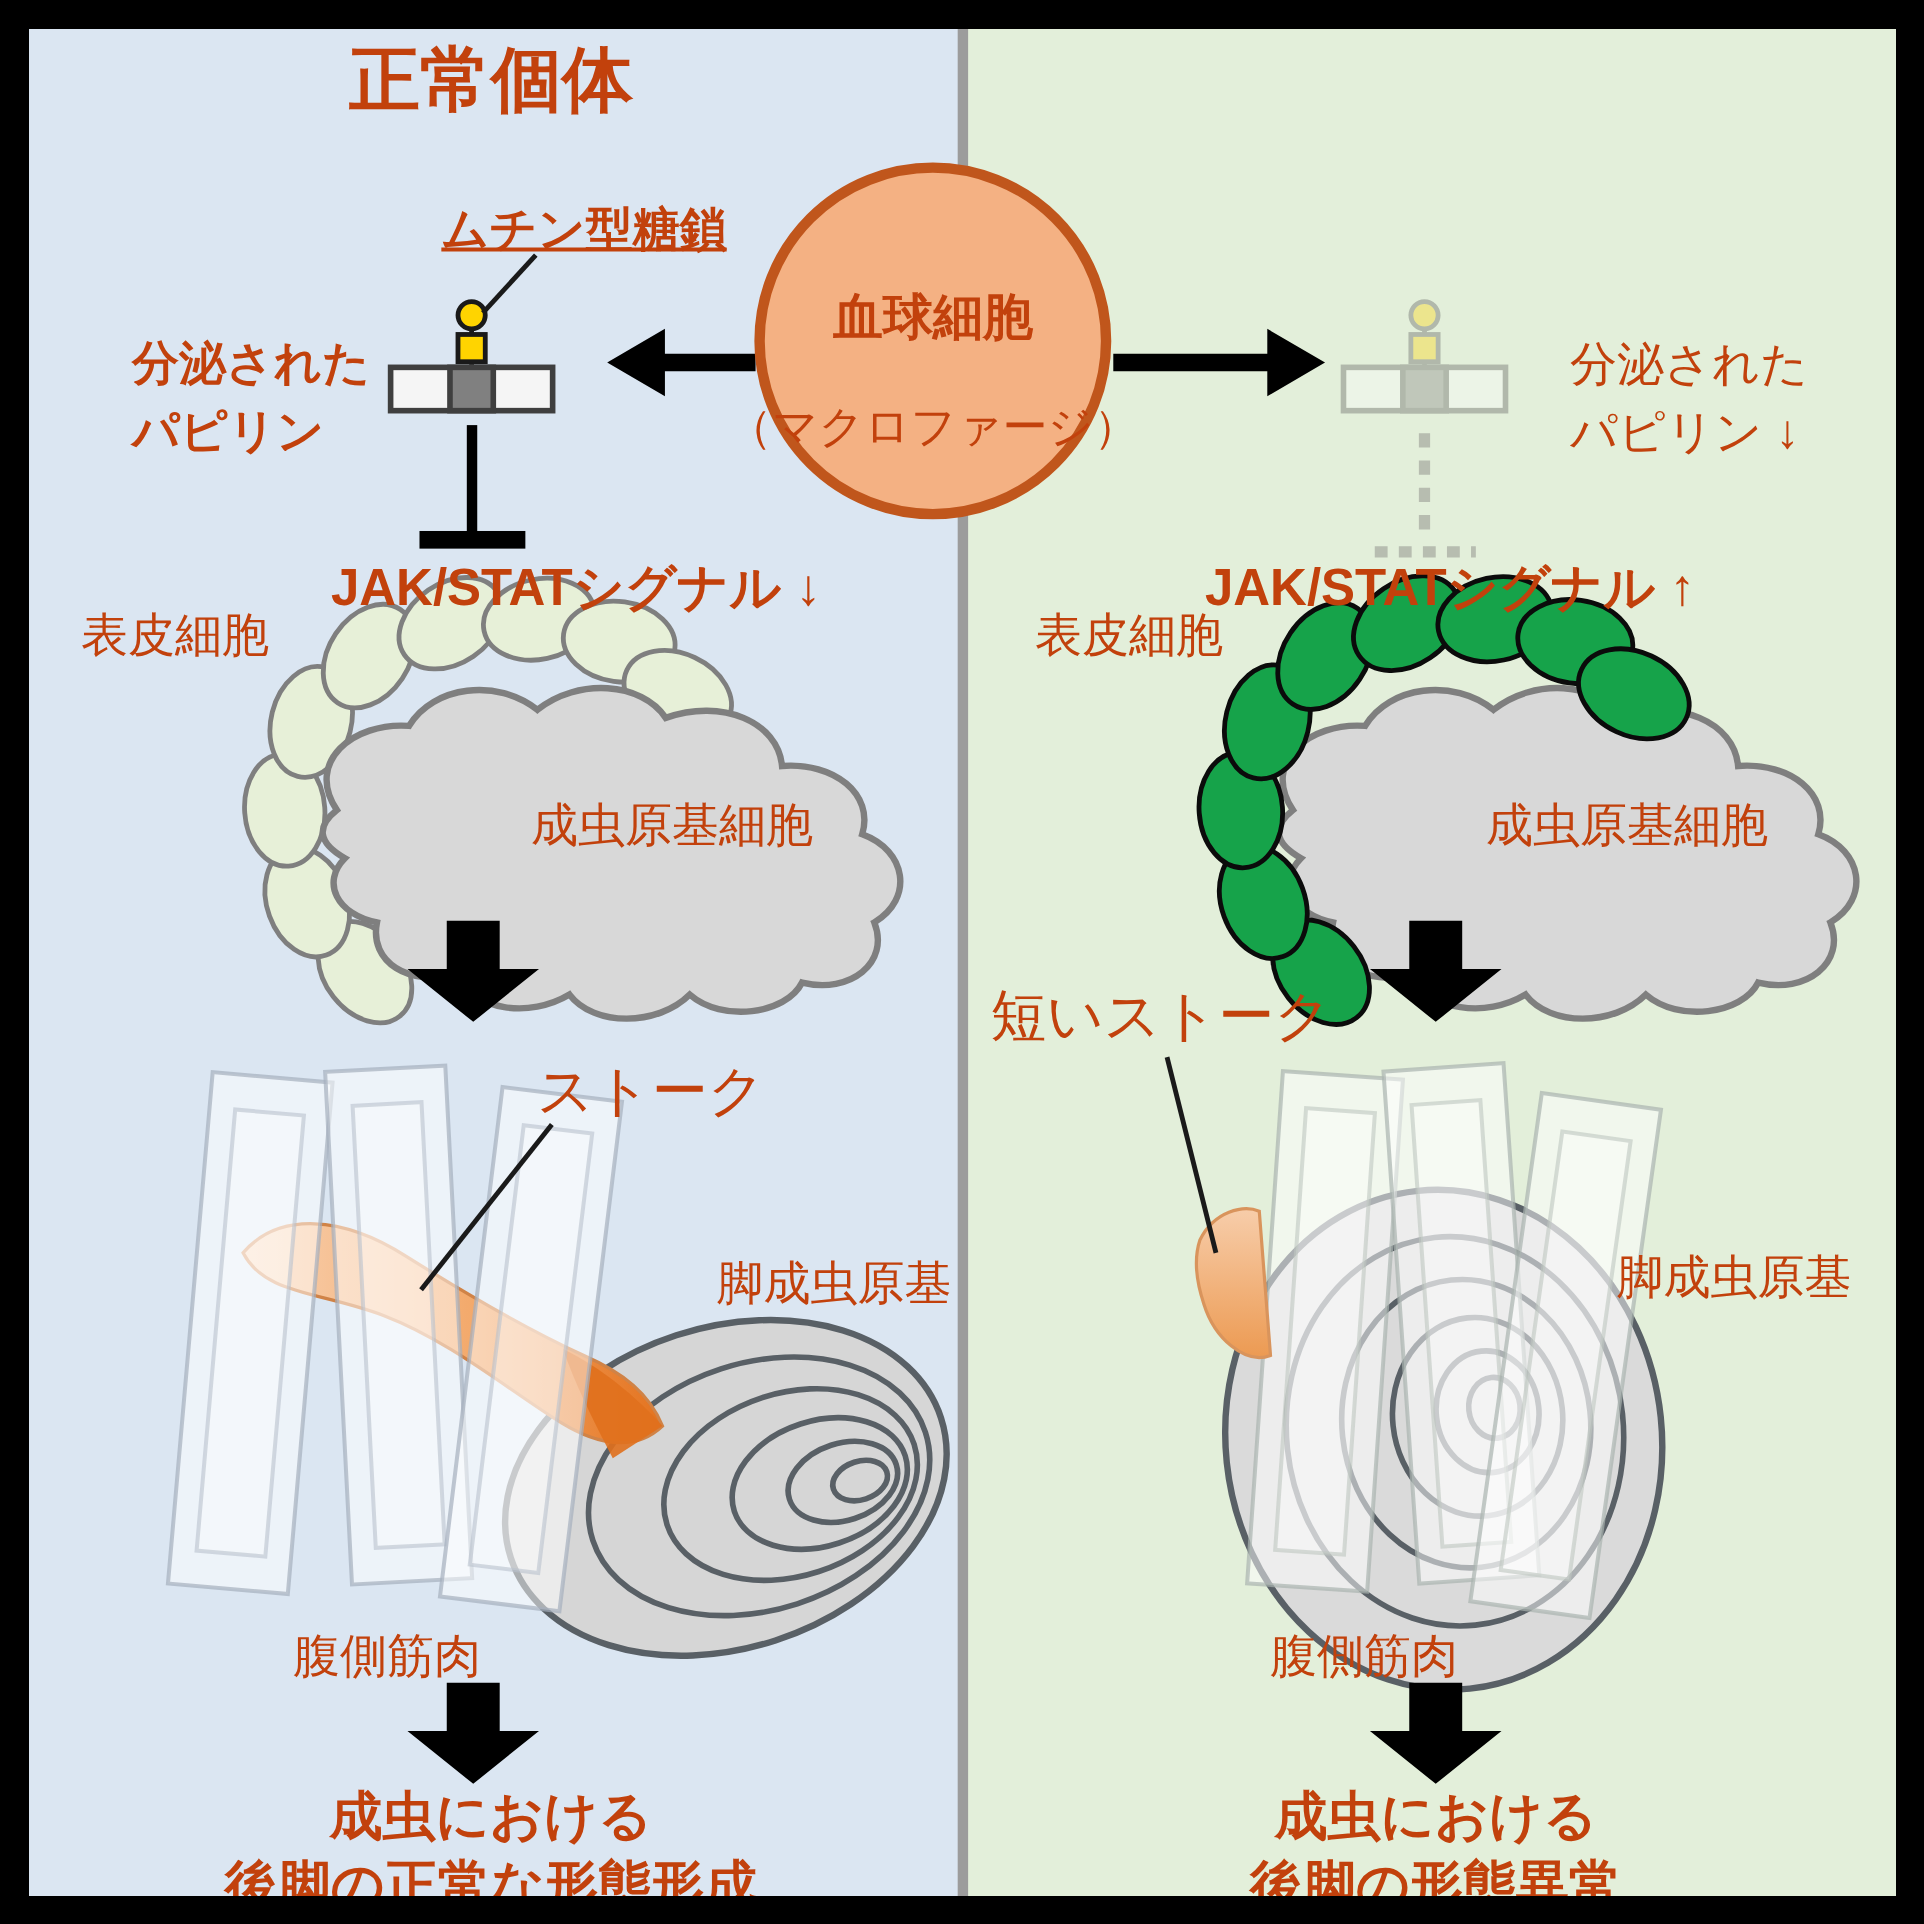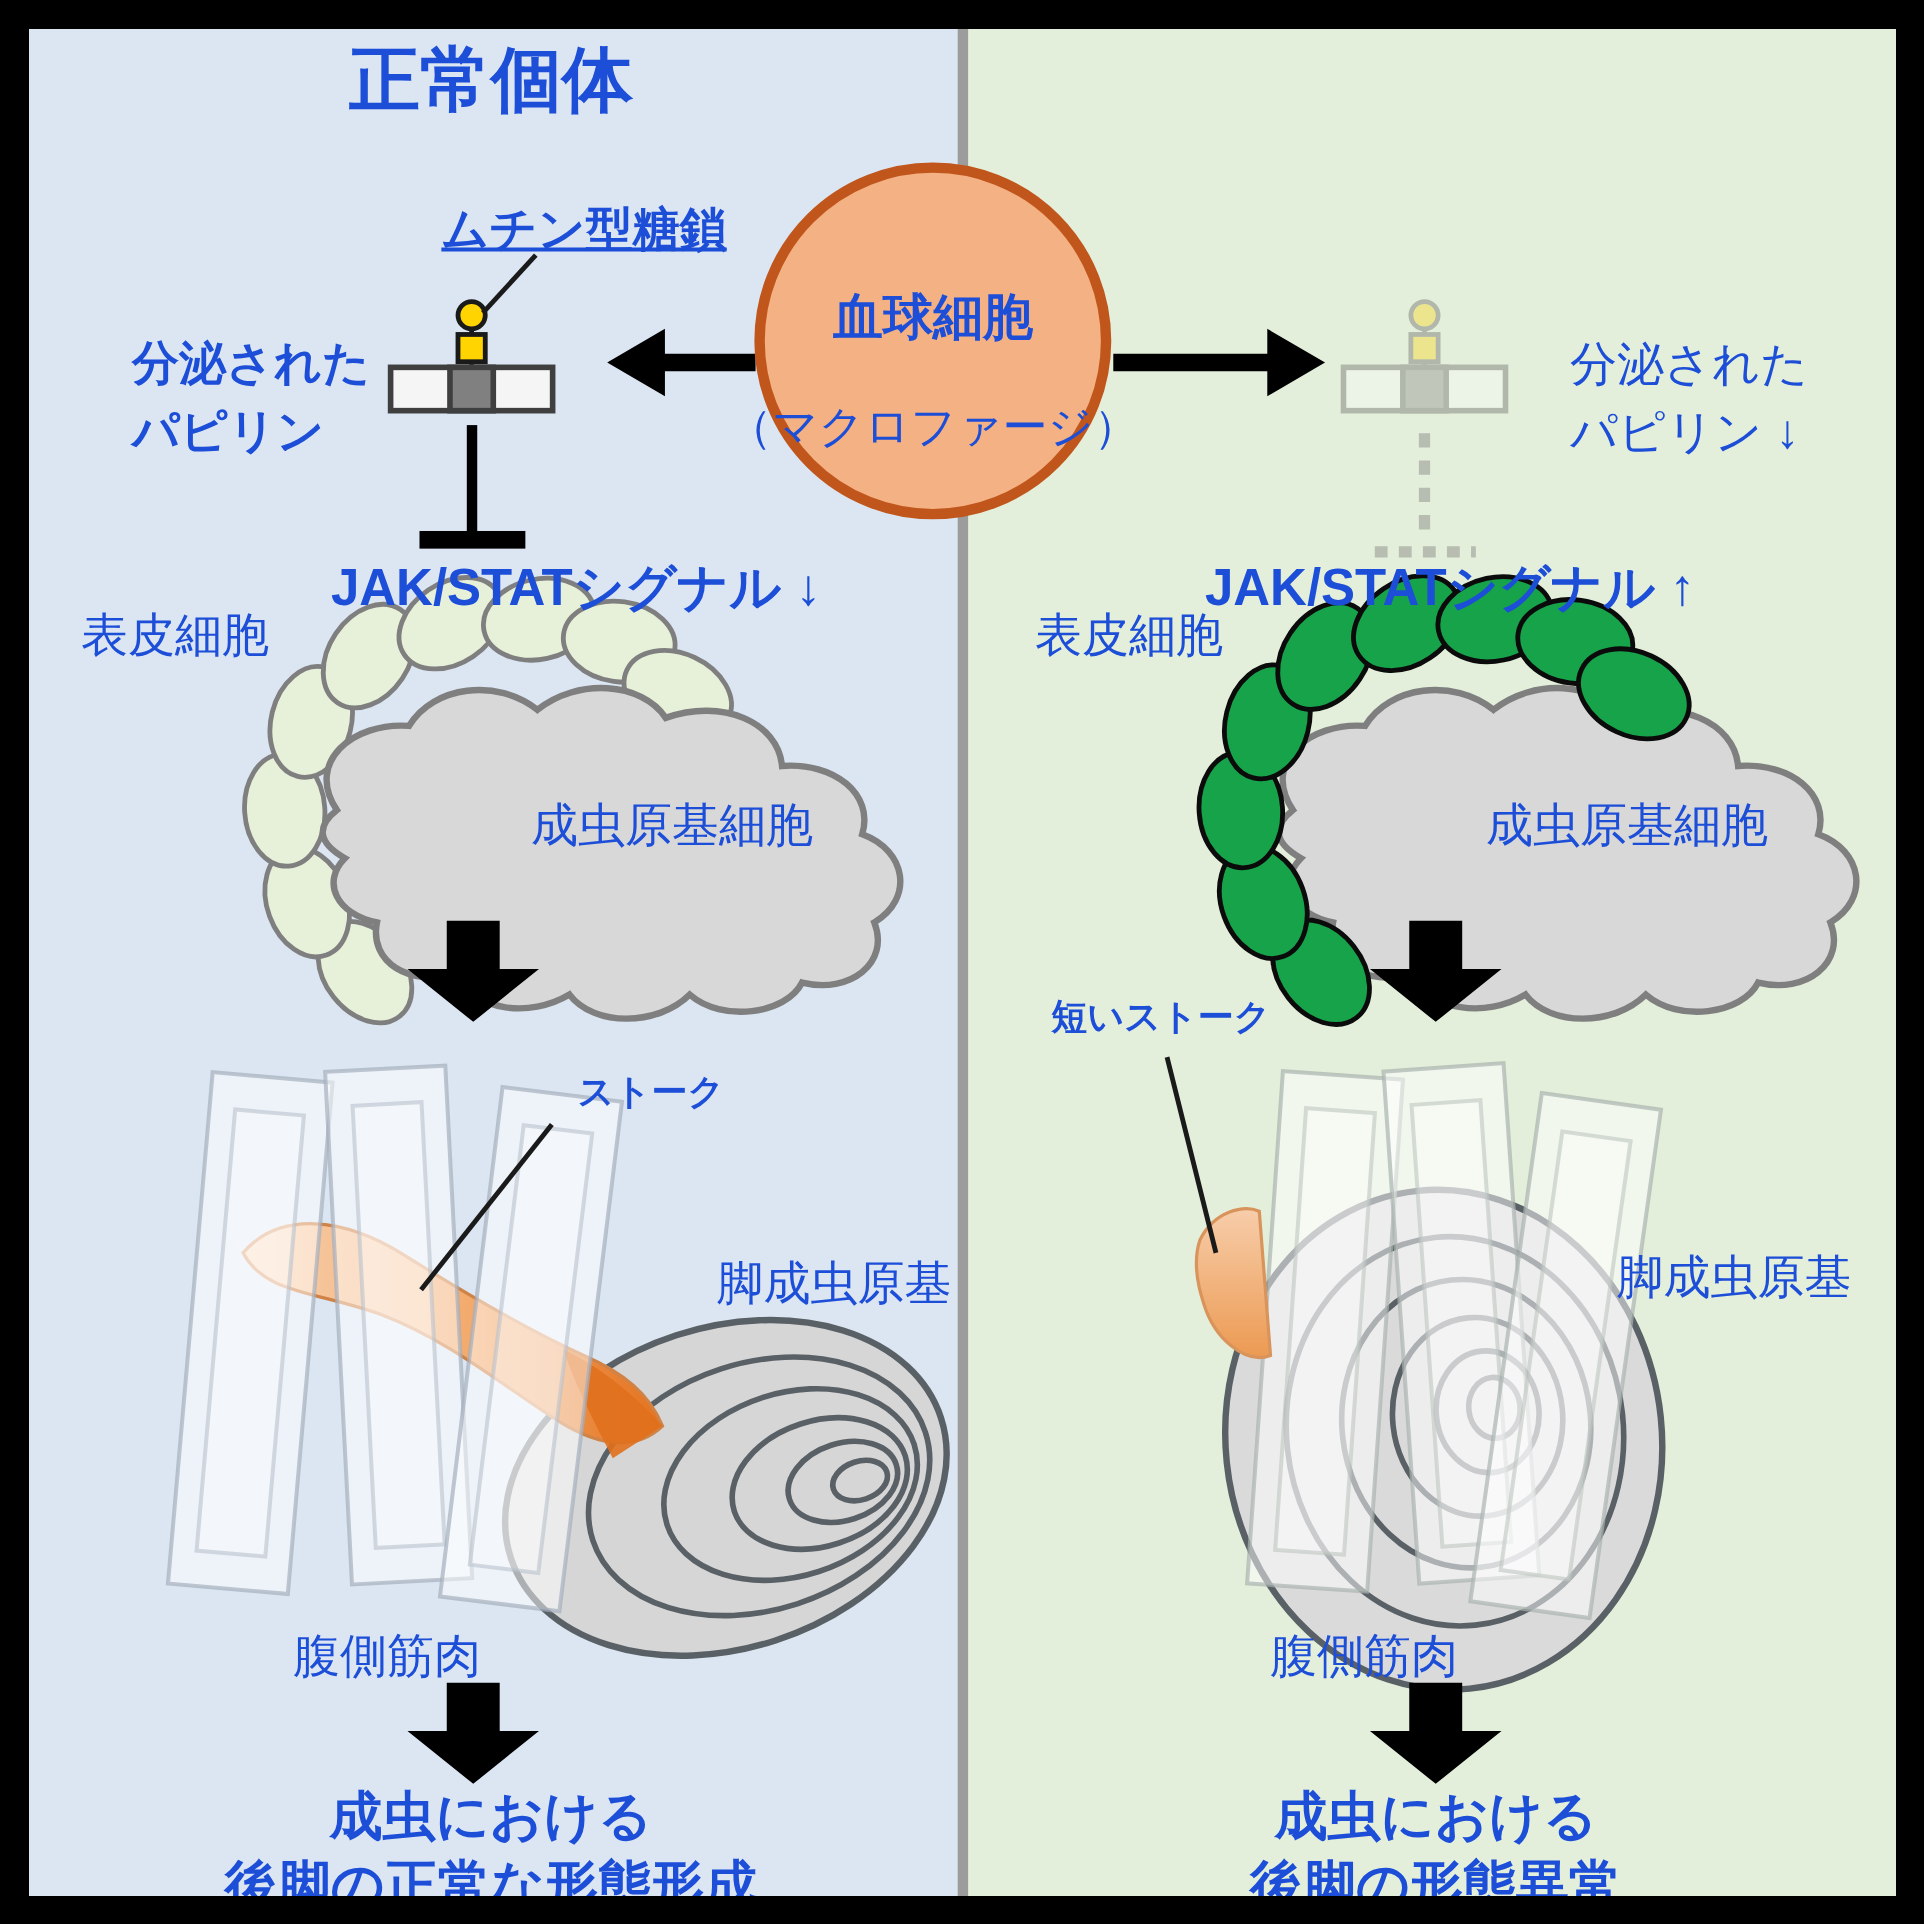--- a/index.html
+++ b/index.html
@@ -1,32 +1,32 @@
 <!DOCTYPE html>
 <html style="font-size:13px"><head>
 <meta charset="utf-8">
 <style>
   html,body{margin:0;padding:0;background:#ffffff;}
   .canvas{
     position:relative;width:1925px;height:1925px;overflow:hidden;
-    font-family:"Liberation Sans","DejaVu Sans",sans-serif;color:#1d4ed8;
+    font-family:"Liberation Sans","DejaVu Sans",sans-serif;color:#c2410c;
   }
   .panel{position:absolute;top:0;height:1925px;}
   .panel.left{left:0;width:962px;background:#dbe6f2;}
   .panel.right{left:962px;width:962px;background:#e3efda;}
   .frame{position:absolute;inset:0;border:29px solid #000;pointer-events:none;z-index:50;}
   svg.art{position:absolute;left:0;top:0;z-index:10;}
   .lbl{position:absolute;z-index:20;white-space:nowrap;}
   .center-xy{transform:translate(-50%,-50%);}
   .center-x{transform:translate(-50%,0);text-align:center;}
   .t-title{font-size:71px;font-weight:800;}
   .t-bold{font-size:47px;font-weight:800;}
   .t-reg{font-size:47px;font-weight:400;}
   .t-jak{font-size:51px;font-weight:800;}
-  .t-stalk{font-size:36px;font-weight:700;}
+  .t-stalk{font-size:56px;font-weight:400;}
   .t-outcome{font-size:53px;font-weight:800;line-height:1.3;}
   .t-cell1{font-size:50px;font-weight:800;}
   .t-cell2{font-size:45px;font-weight:500;margin-top:48px;}
   .block{line-height:1.45;}
 </style>
 </head>
 <body>
 
 <div class="canvas">
 

